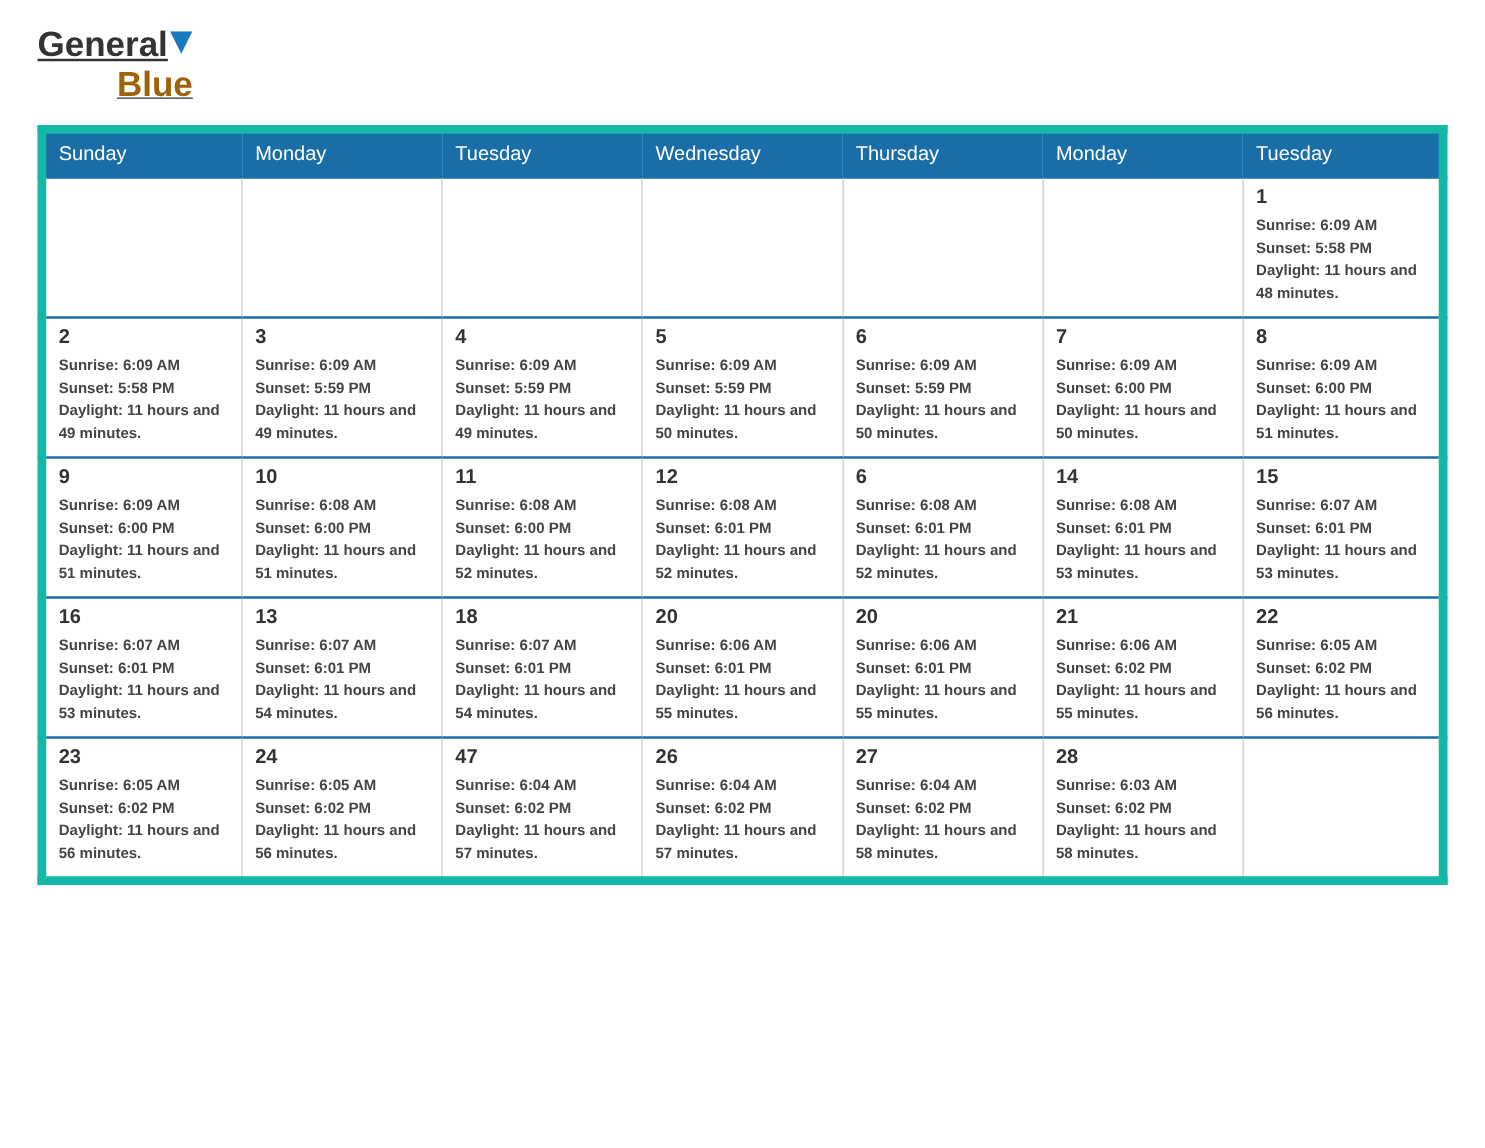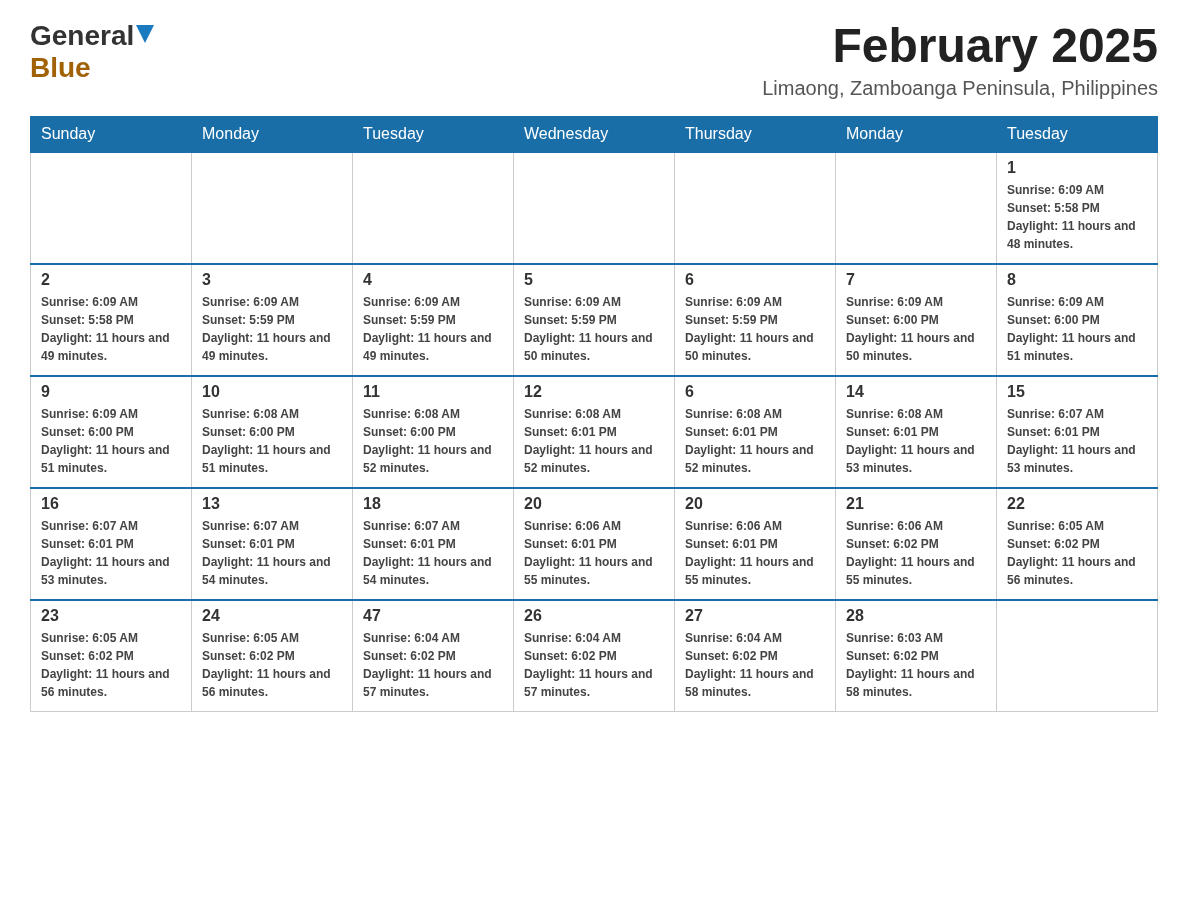--- a/index.html
+++ b/index.html
@@ -11,21 +11,22 @@
     }
     .header {
       display: flex;
       justify-content: space-between;
       align-items: flex-start;
       margin-bottom: 16px;
     }
     .logo {
       display: flex;
       flex-direction: column;
-      align-items: flex-start;
+      align-items: flex-end;
+      text-decoration: underline;
     }
     .logo-text-general {
       font-size: 28px;
       font-weight: bold;
       color: #333;
     }
     .logo-text-blue {
       font-size: 28px;
       font-weight: bold;
       color: #a16207;
@@ -41,21 +42,21 @@
       line-height: 1.1;
     }
     .location-title {
       font-size: 20px;
       color: #555;
       margin-top: 4px;
     }
     .calendar {
       width: 100%;
       border-collapse: collapse;
-      border: 1px solid #14b8a6;
+      border: 7px solid #14b8a6;
     }
     .calendar th {
       background-color: #1a6ea8;
       color: #fff;
       font-size: 16px;
       font-weight: normal;
       padding: 8px 10px;
       text-align: left;
       border: 1px solid #1a6ea8;
     }
@@ -99,24 +100,20 @@
       <span style="display:inline-block; margin-left:2px; vertical-align:middle;">
         <svg width="18" height="18" viewBox="0 0 18 18">
           <polygon points="0,0 18,0 9,18" fill="#1a7abf"></polygon>
         </svg>
       </span>
     </div>
     <div>
       <span class="logo-text-blue">Blue</span>
     </div>
   </div>
-  <div class="title-area">
-    <div class="month-title">February 2025</div>
-    <div class="location-title">Limaong, Zamboanga Peninsula, Philippines</div>
-  </div>
 </div>
 
 <table class="calendar">
   <thead>
     <tr>
     <th>Sunday</th>
         <th>Monday</th>
         <th>Tuesday</th>
         <th>Wednesday</th>
         <th>Thursday</th>

